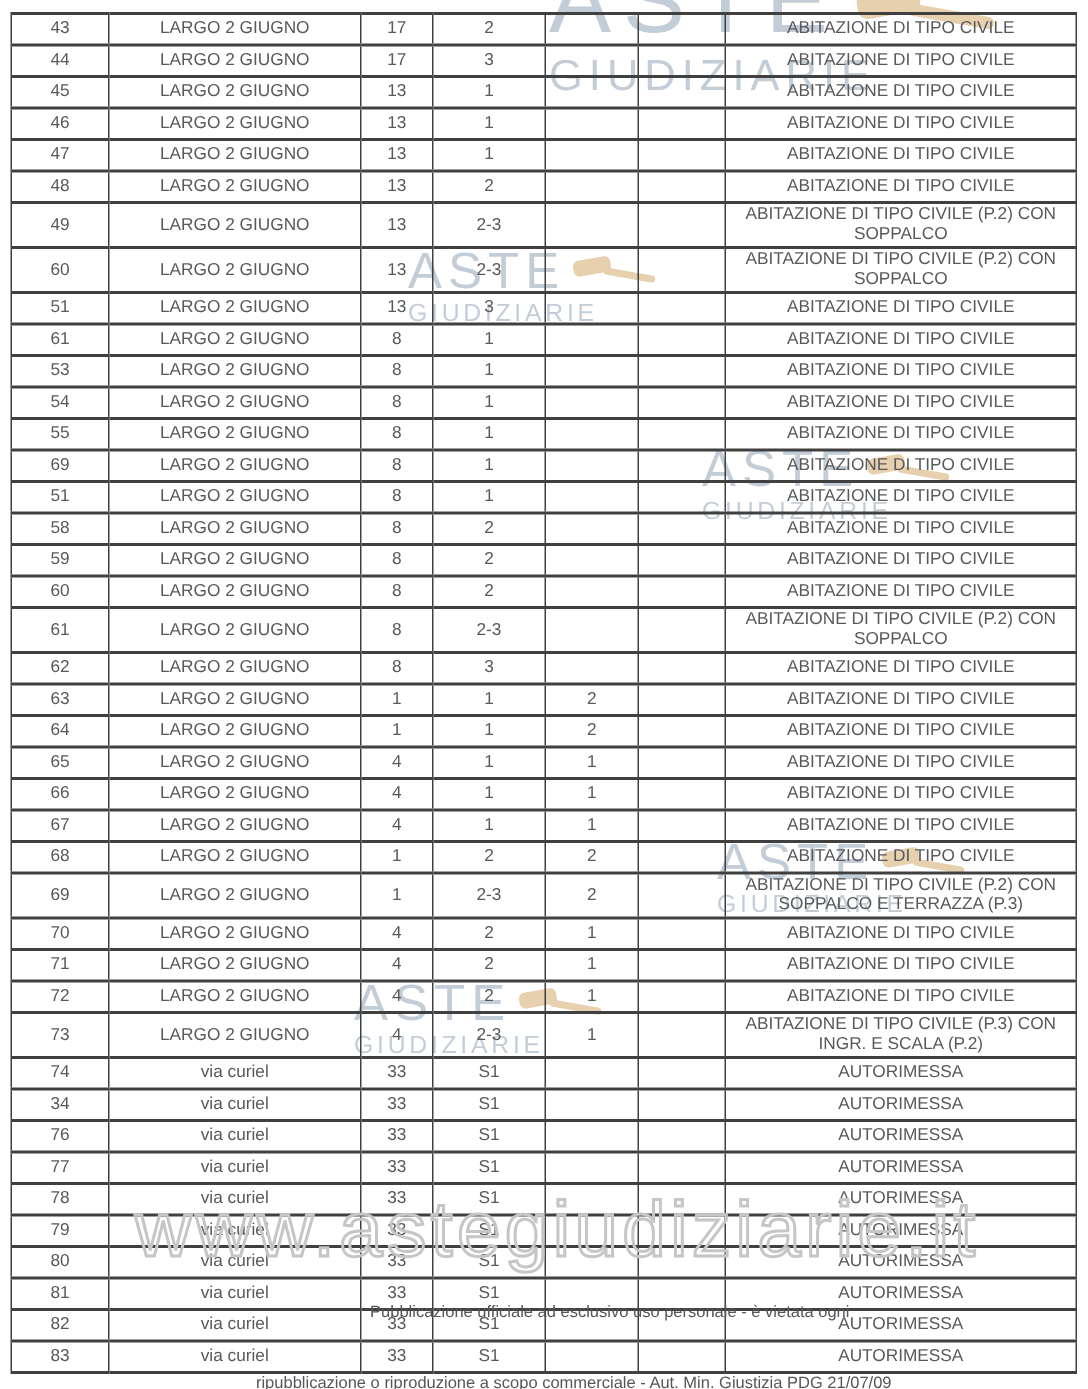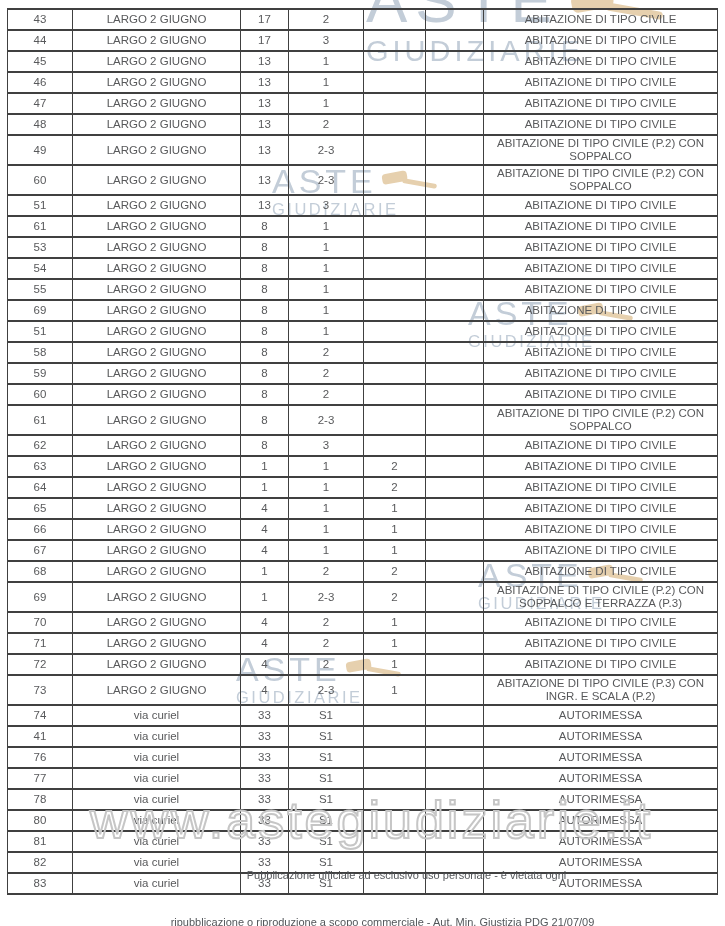--- a/index.html
+++ b/index.html
@@ -429,21 +429,21 @@
         <tr>
           <td>74</td>
           <td>via curiel</td>
           <td>33</td>
           <td>S1</td>
           <td></td>
           <td></td>
           <td>AUTORIMESSA</td>
         </tr>
         <tr>
-          <td>41</td>
+          <td>34</td>
           <td>via curiel</td>
           <td>33</td>
           <td>S1</td>
           <td></td>
           <td></td>
           <td>AUTORIMESSA</td>
         </tr>
         <tr>
           <td>76</td>
           <td>via curiel</td>
@@ -457,20 +457,29 @@
           <td>77</td>
           <td>via curiel</td>
           <td>33</td>
           <td>S1</td>
           <td></td>
           <td></td>
           <td>AUTORIMESSA</td>
         </tr>
         <tr>
           <td>78</td>
+          <td>via curiel</td>
+          <td>33</td>
+          <td>S1</td>
+          <td></td>
+          <td></td>
+          <td>AUTORIMESSA</td>
+        </tr>
+        <tr>
+          <td>79</td>
           <td>via curiel</td>
           <td>33</td>
           <td>S1</td>
           <td></td>
           <td></td>
           <td>AUTORIMESSA</td>
         </tr>
         <tr>
           <td>80</td>
           <td>via curiel</td>

